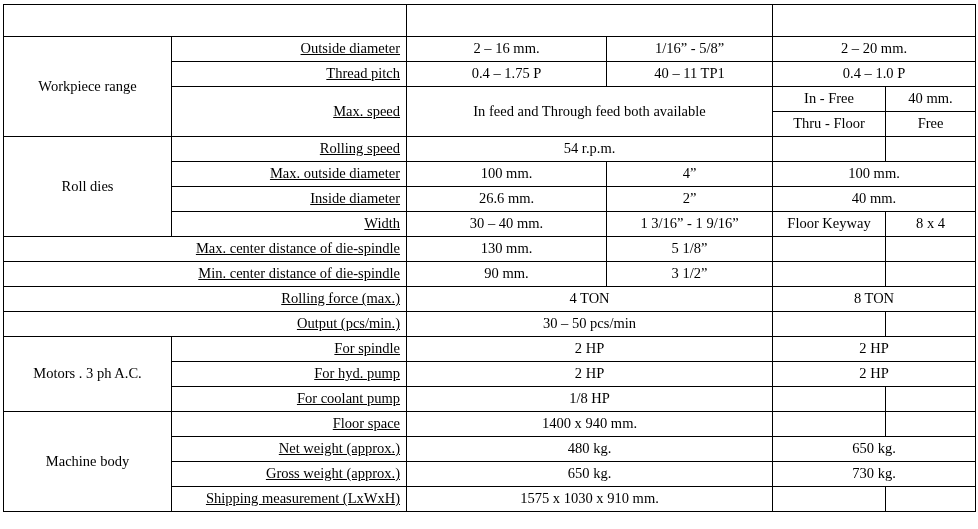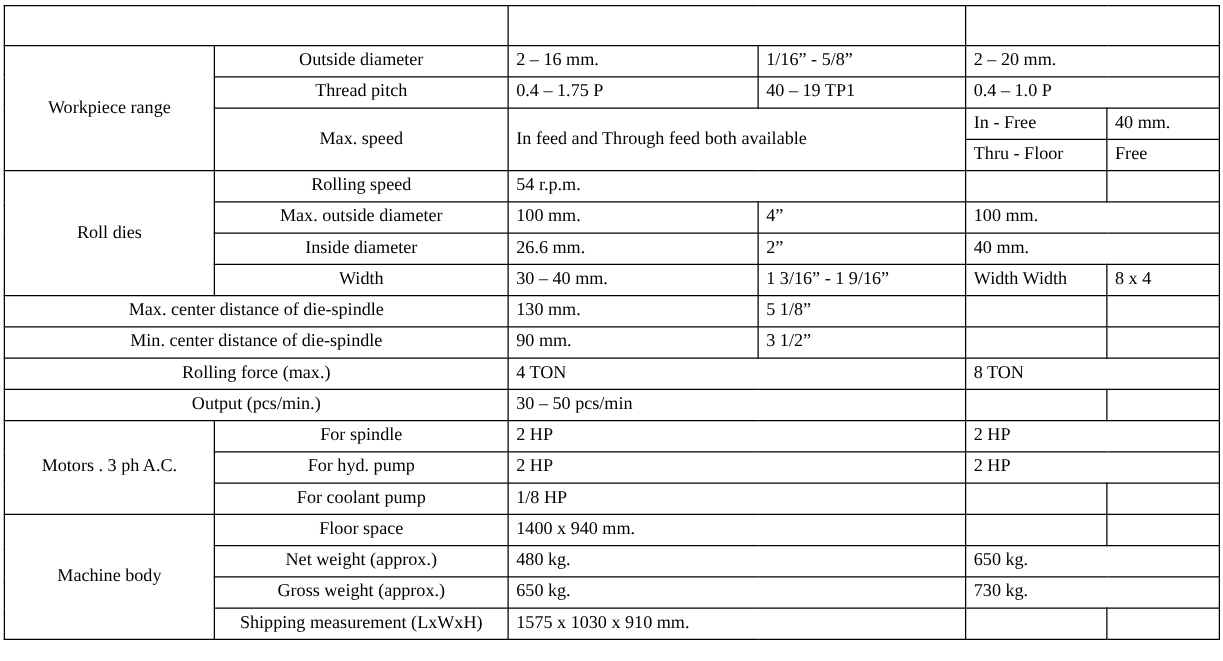--- a/index.html
+++ b/index.html
@@ -36,22 +36,22 @@
   }
   .hdr th {
     background: #1aa39a;
     color: #ffffff;
     font-weight: bold;
     text-align: center;
     font-size: 16px;
     letter-spacing: .3px;
     height: 25px;
   }
-  .c { }
-  .l { text-align: center; }
+  .c { text-align: center; }
+  .l { text-align: right; text-decoration: underline; }
   .grp {
     text-align: center;
     vertical-align: middle;
   }
   
   col.c1 { width: 168px; }
   col.c2 { width: 235px; }
   col.c3 { width: 200px; }
   col.c4 { width: 166px; }
   col.c5 { width: 113px; }
@@ -83,21 +83,21 @@
       <td class="grp" rowspan="4">Workpiece range</td>
       <td class="l">Outside diameter</td>
       <td class="c">2 – 16 mm.</td>
       <td class="c">1/16” - 5/8”</td>
       <td class="c" colspan="2">2 – 20 mm.</td>
     </tr>
 
     <tr class="rowh">
       <td class="l">Thread pitch</td>
       <td class="c">0.4 – 1.75 P</td>
-      <td class="c">40 – 19 TP1</td>
+      <td class="c">40 – 11 TP1</td>
       <td class="c" colspan="2">0.4 – 1.0 P</td>
     </tr>
 
     <tr class="rowh">
       <td class="l" rowspan="2">Max. speed</td>
       <td class="c" colspan="2" rowspan="2">In feed and Through feed both available</td>
       <td class="c">In - Free</td>
       <td class="c">40 mm.</td>
     </tr>
 
@@ -125,21 +125,21 @@
       <td class="l">Inside diameter</td>
       <td class="c">26.6 mm.</td>
       <td class="c">2”</td>
       <td class="c" colspan="2">40 mm.</td>
     </tr>
 
     <tr class="rowh">
       <td class="l">Width</td>
       <td class="c">30 – 40 mm.</td>
       <td class="c">1 3/16” - 1 9/16”</td>
-      <td class="c">Width Width</td>
+      <td class="c">Floor Keyway</td>
       <td class="c">8 x 4</td>
     </tr>
 
     <tr class="rowh">
       <td class="l" colspan="2">Max. center distance of die-spindle</td>
       <td class="c">130 mm.</td>
       <td class="c">5 1/8”</td>
       <td></td>
       <td></td>
     </tr>

